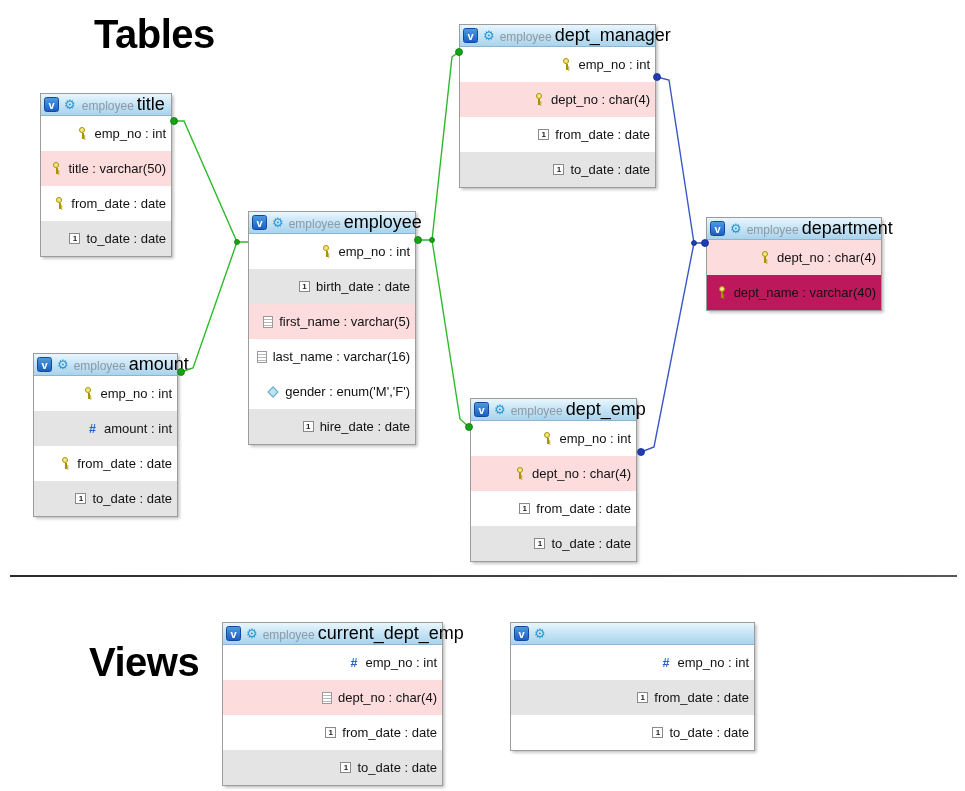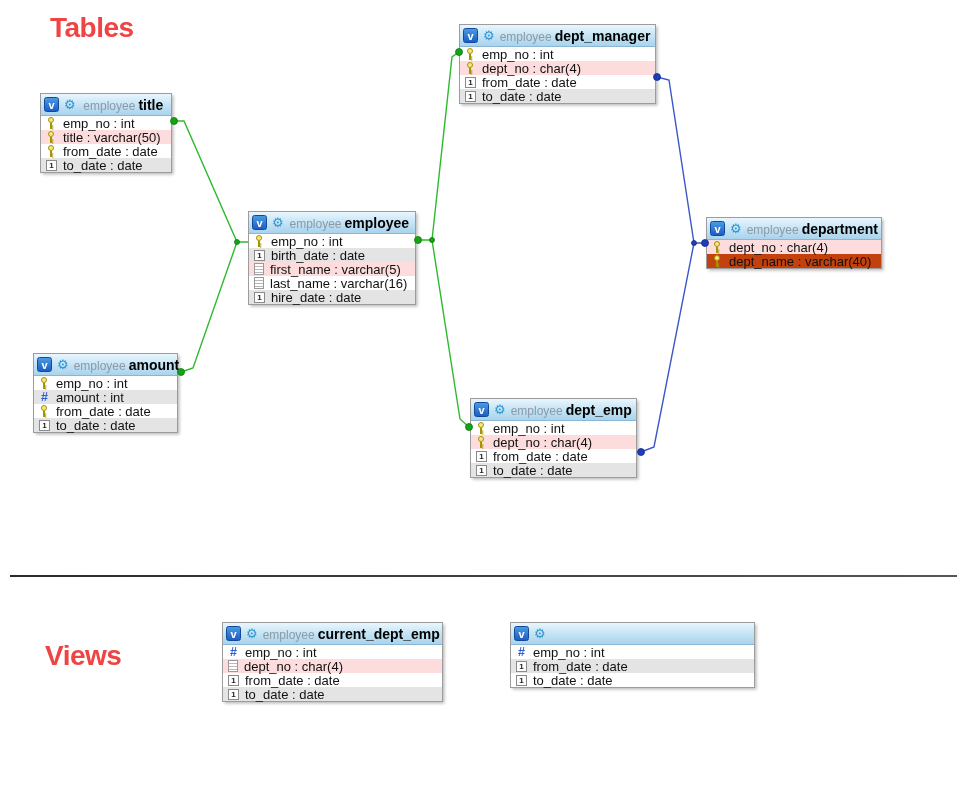--- a/index.html
+++ b/index.html
@@ -1,22 +1,23 @@
 <!DOCTYPE html>
 <html><head>
 <meta charset="utf-8">
 <style>
   html,body { margin:0; padding:0; }
   body {
     width:965px; height:791px; position:relative; overflow:hidden;
     background:#ffffff; font-family:"Liberation Sans", sans-serif;
   }
   .heading {
-    position:absolute; font-size:28px; font-weight:700; color:#ef4444;
+    position:absolute; font-size:40px; font-weight:700; color:#000000;
     letter-spacing:-0.5px;
+    margin-left:44px;
   }
   #tables-heading { left:50px; top:12px; }
   #views-heading  { left:45px; top:640px; }
   .divider {
     position:absolute; left:10px; top:575px; width:947px; height:2px;
     background:linear-gradient(to right,#2b2b2b,#555555);
   }
   .card {
     position:absolute; background:#ffffff; border:1px solid #9c9c9c;
     box-shadow:1.5px 1.5px 3px rgba(0,0,0,0.28); box-sizing:border-box;
@@ -29,29 +30,29 @@
   }
   .vbadge {
     flex:0 0 auto; width:15px; height:15px; border-radius:2.5px;
     background:linear-gradient(#4a9be0,#1b5ec6); border:1px solid #12479e;
     color:#fff; font-weight:700; font-size:11px; line-height:14px;
     text-align:center; box-sizing:border-box;
   }
   .gear { flex:0 0 auto; color:#2e96d3; font-size:13px; line-height:13px; }
   .hgroup { margin:0 auto; white-space:nowrap; }
   .schema { color:#8d99a5; font-size:12px; }
-  .tname  { color:#000; font-size:14px; font-weight:700; margin-left:3px; }
+  .tname  { color:#000; font-size:18px; font-weight:400; margin-left:3px; }
   .row {
-    display:flex; align-items:center; height:14px; box-sizing:border-box;
-    padding:0 5px; gap:6px; font-size:13px; color:#111; white-space:nowrap;
+    display:flex; align-items:center; height:35px; box-sizing:border-box;
+    padding:0 5px; gap:6px; font-size:13px; color:#111; white-space:nowrap;justify-content:flex-end;
   }
   .bg-white   { background:#ffffff; }
   .bg-gray    { background:#e4e4e4; }
   .bg-pink    { background:#fcdcdc; }
-  .bg-pinkgray{ background:#c2410c; }
+  .bg-pinkgray{ background:#be185d; }
   .ic { flex:0 0 auto; display:inline-block; box-sizing:border-box; }
   .ic-key { position:relative; width:11px; height:13px; }
   .ic-key::before {
     content:""; position:absolute; left:2px; top:0px; width:6px; height:6px;
     border:1.6px solid #a89200; border-radius:50%; background:#f3e788;
     box-sizing:border-box;
   }
   .ic-key::after {
     content:""; position:absolute; left:4.4px; top:6px; width:1.8px; height:6px;
     background:#a89200; box-shadow:1.8px 1.5px 0 -0.6px #a89200;
@@ -126,20 +127,24 @@
       <span class="ic ic-cal">1</span>
       <span>birth_date : date</span>
     </div>
   <div class="row bg-pink">
       <span class="ic ic-text"></span>
       <span>first_name : varchar(5)</span>
     </div>
   <div class="row bg-white">
       <span class="ic ic-text"></span>
       <span>last_name : varchar(16)</span>
+    </div>
+  <div class="row bg-white">
+      <span class="ic ic-enum"></span>
+      <span>gender : enum('M','F')</span>
     </div>
   <div class="row bg-gray">
       <span class="ic ic-cal">1</span>
       <span>hire_date : date</span>
     </div>
 </div>
 
 <div class="card" style="left:33px;top:353px;width:145px">
   <div class="hdr">
     <span class="vbadge">v</span>

